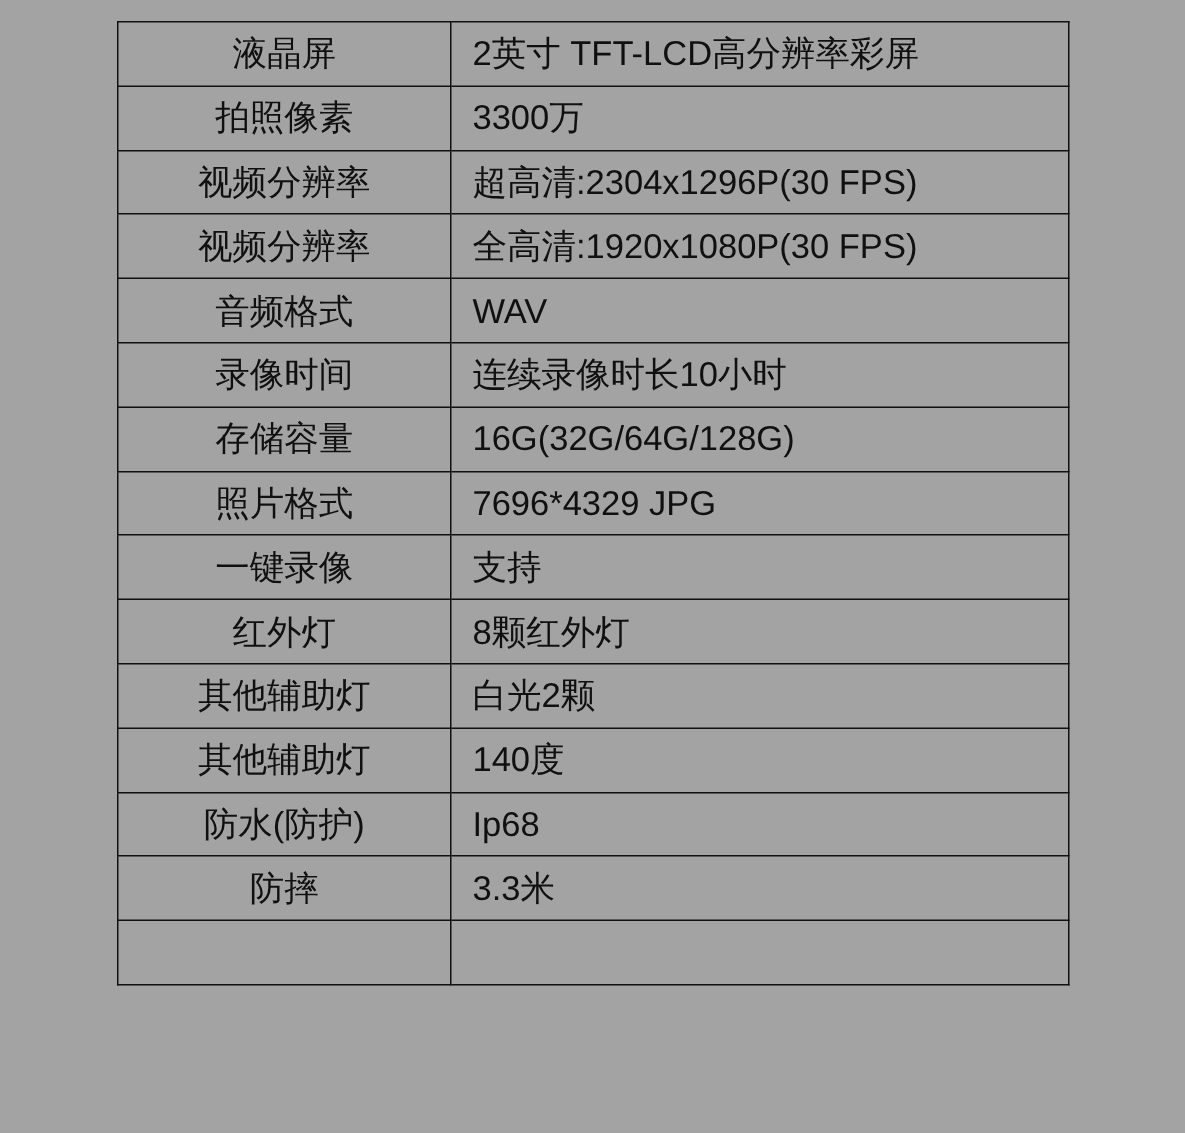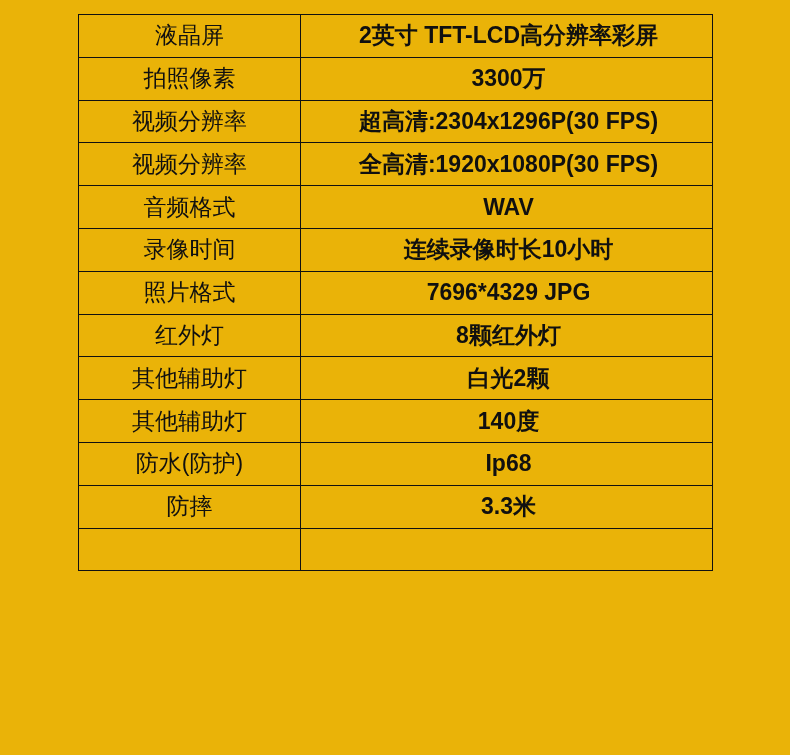--- a/index.html
+++ b/index.html
@@ -10,21 +10,21 @@
   body {
     width: 790px;
     height: 755px;
     font-family: "Liberation Sans", sans-serif;
     overflow: hidden;
   }
   .sheet {
     position: relative;
     width: 790px;
     height: 755px;
-    background: #eab308;
+    background: #a3a3a3;
     box-sizing: border-box;
   }
   table.spec {
     position: absolute;
     left: 78px;
     top: 14px;
     width: 634px;
     border-collapse: collapse;
     table-layout: fixed;
   }
@@ -38,23 +38,22 @@
     color: #101010;
     vertical-align: middle;
     white-space: nowrap;
     overflow: hidden;
   }
   table.spec td.label {
     text-align: center;
     padding: 0 6px;
   }
   table.spec td.value {
-    text-align: center;
+    text-align: left;
     padding-left: 14px;
-    font-weight: bold;
   }
 </style>
 </head>
 <body>
 
 <div class="sheet">
   <table class="spec">
     <colgroup>
         <col class="c1">
         <col class="c2">
@@ -78,22 +77,30 @@
       </tr>
       <tr>
         <td class="label">音频格式</td>
         <td class="value">WAV</td>
       </tr>
       <tr>
         <td class="label">录像时间</td>
         <td class="value">连续录像时长10小时</td>
       </tr>
       <tr>
+        <td class="label">存储容量</td>
+        <td class="value">16G(32G/64G/128G)</td>
+      </tr>
+      <tr>
         <td class="label">照片格式</td>
         <td class="value">7696*4329  JPG</td>
+      </tr>
+      <tr>
+        <td class="label">一键录像</td>
+        <td class="value">支持</td>
       </tr>
       <tr>
         <td class="label">红外灯</td>
         <td class="value">8颗红外灯</td>
       </tr>
       <tr>
         <td class="label">其他辅助灯</td>
         <td class="value">白光2颗</td>
       </tr>
       <tr>

